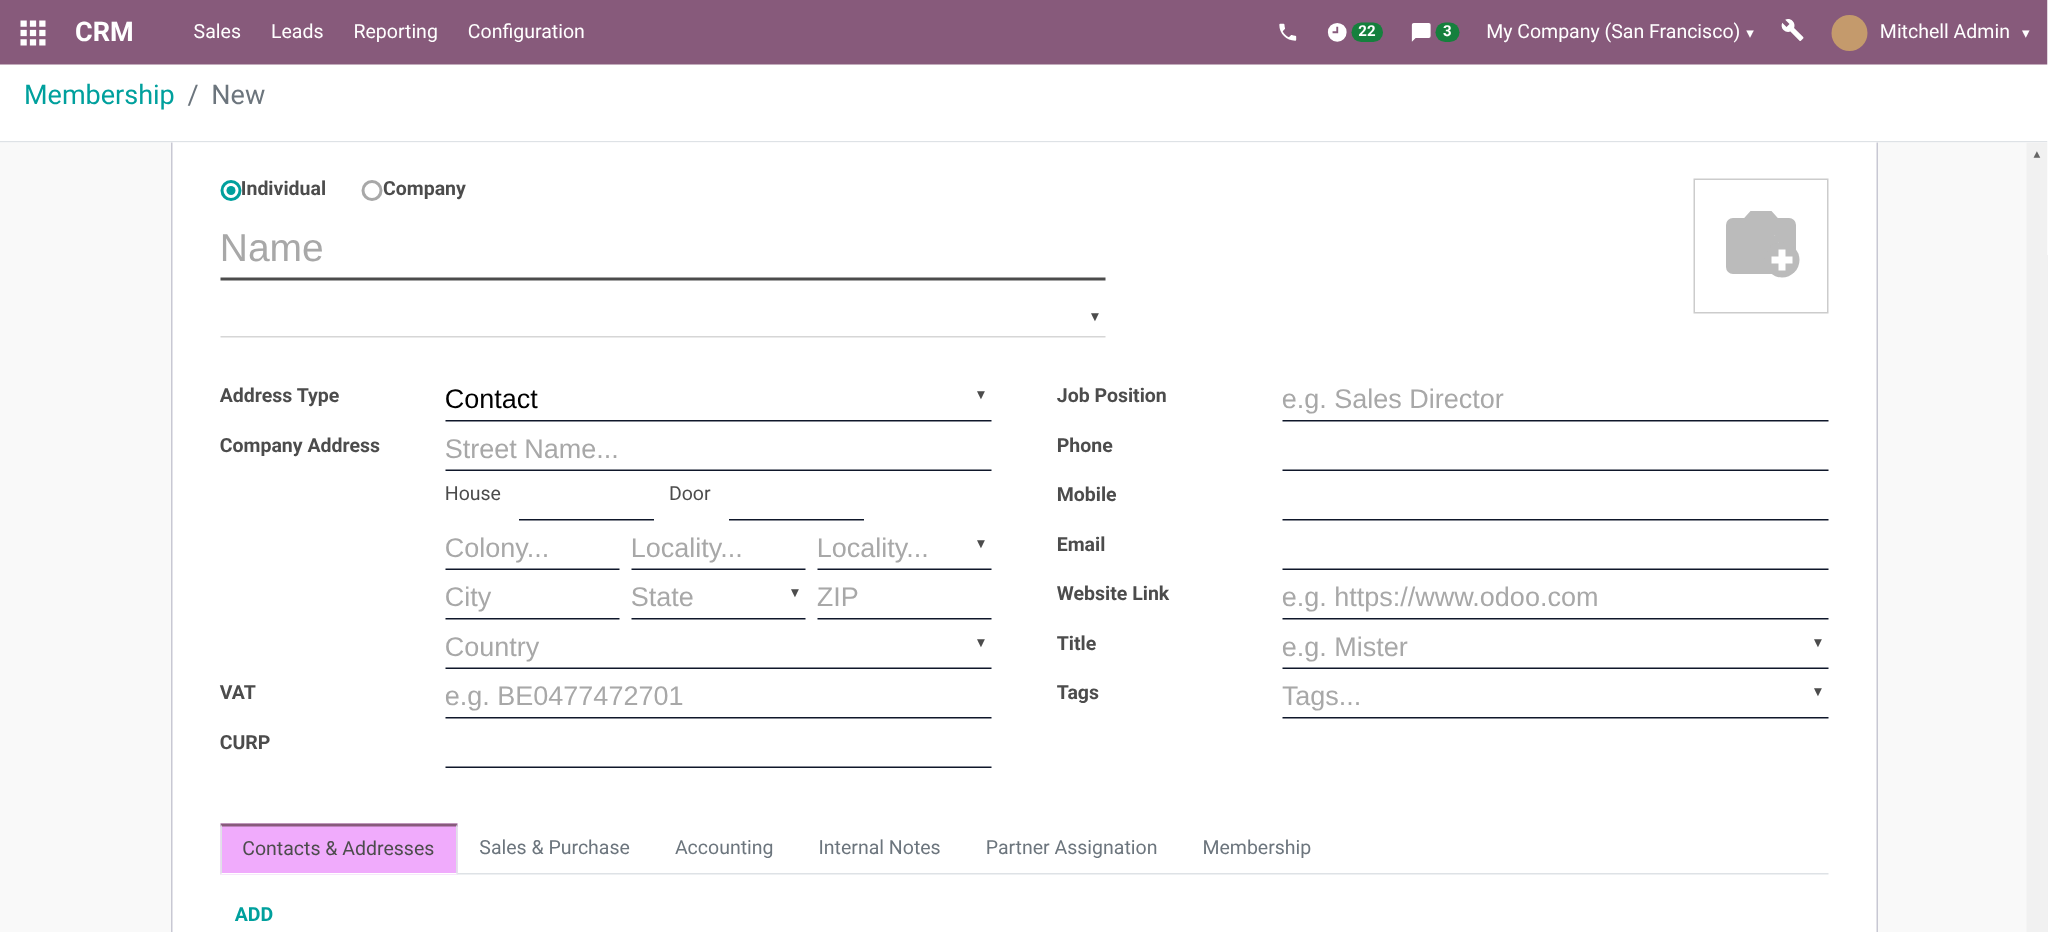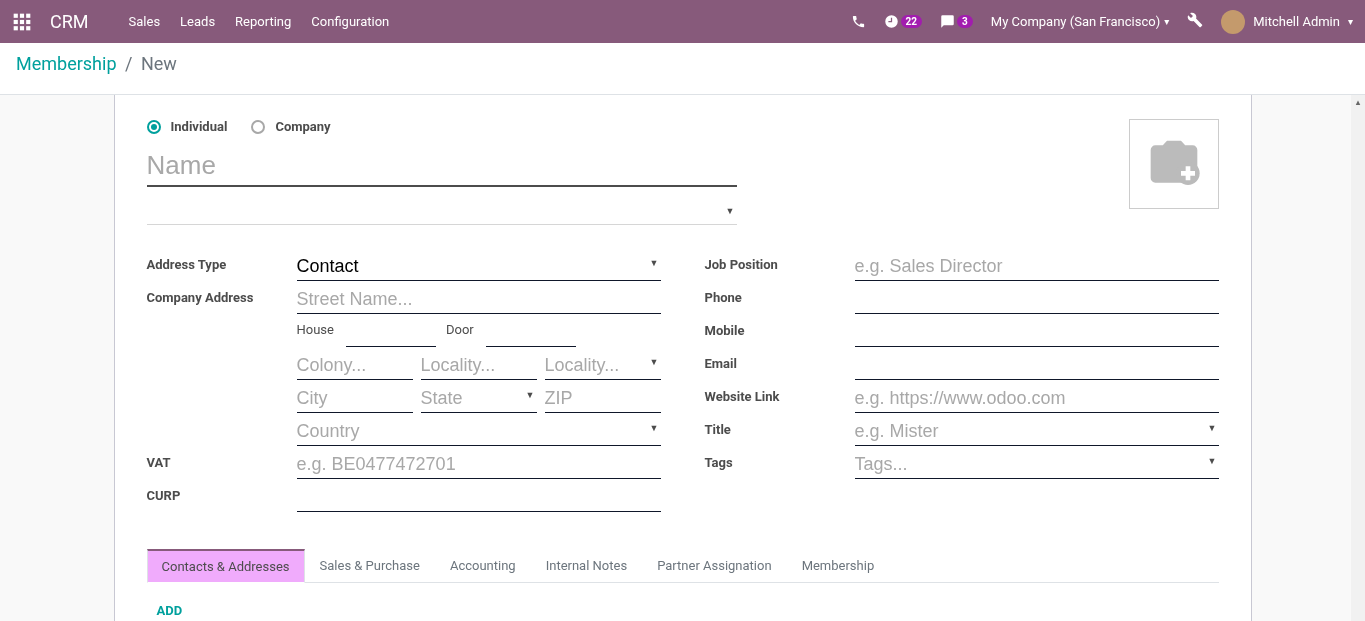--- a/index.html
+++ b/index.html
@@ -2,27 +2,27 @@
 <html><head>
 <meta charset="utf-8">
 <style>
 * { box-sizing: border-box; margin: 0; padding: 0; }
 body { font-family: -apple-system, BlinkMacSystemFont, "Segoe UI", Roboto, "Helvetica Neue", Arial, sans-serif; font-size: 13px; color: #4c4c4c; background: #fff; }
 
 
 .navbar { background: #875a7b; color: #fff; height: 43px; display: flex; align-items: center; padding: 0 12px; }
 .apps-icon { display: inline-block; width: 20px; height: 20px; margin-right: 18px; cursor: pointer; }
 .apps-icon svg { fill: #fff; }
-.brand { font-size: 18px; font-weight: 400; margin-right: 40px; }
+.brand { font-size: 18px; font-weight: 700; margin-right: 40px; }
 .nav-menu { display: flex; gap: 20px; }
 .nav-menu a { color: #fff; text-decoration: none; font-size: 13px; cursor: pointer; }
 .nav-right { margin-left: auto; display: flex; align-items: center; gap: 18px; }
 .nav-icon { position: relative; display: flex; align-items: center; cursor: pointer; }
 .nav-icon svg { fill: #fff; width: 15px; height: 15px; }
-.badge { background: #a21caf; color: #fff; font-size: 10px; font-weight: 700; padding: 1px 5px; border-radius: 8px; margin-left: 2px; }
+.badge { background: #15803d; color: #fff; font-size: 10px; font-weight: 700; padding: 1px 5px; border-radius: 8px; margin-left: 2px; }
 .company-switch { color: #fff; font-size: 13px; display: flex; align-items: center; gap: 4px; cursor: pointer; }
 .tool-icon { cursor: pointer; }
 .tool-icon svg { fill: #fff; width: 16px; height: 16px; }
 .user-menu { display: flex; align-items: center; gap: 8px; cursor: pointer; color: #fff; }
 .avatar { width: 24px; height: 24px; border-radius: 50%; background: #c49a6c; display: inline-block; }
 .caret { font-size: 10px; }
 
 
 .control-panel { padding: 10px 16px 12px 16px; border-bottom: 1px solid #dee2e6; }
 .breadcrumb { font-size: 18px; color: #7c7bad; margin-bottom: 8px; }
@@ -34,21 +34,21 @@
 .btn-primary { background: #00a09d; color: #fff; }
 .btn-link { background: transparent; color: #00a09d; }
 
 
 .form-wrap { background: #f9f9f9; position: relative; }
 .sheet { background: #fff; max-width: 1138px; margin: 0 auto; border: 1px solid #c8c8d3; border-top: none; padding: 24px 32px 40px 32px; position: relative; min-height: 490px; }
 .scroll-right { position: absolute; right: 0; top: 0; bottom: 0; width: 14px; background: #f1f1f1; }
 .scroll-right .thumb-top { position: absolute; top: 0; left: 2px; right: 2px; height: 14px; display:flex; align-items:center; justify-content:center; font-size:9px; color:#666; }
 
 .radio-row { display: flex; gap: 24px; align-items: center; margin-bottom: 12px; }
-.radio-item { display: flex; align-items: center; gap: 10px; cursor: pointer; }
+.radio-item { display: flex; align-items: center; gap: 0; cursor: pointer; }
 .radio-dot { width: 14px; height: 14px; border: 2px solid #a8a8a8; border-radius: 50%; display: inline-flex; align-items: center; justify-content: center; }
 .radio-dot.checked { border-color: #00a09d; }
 .radio-dot.checked::after { content: ""; width: 6px; height: 6px; background: #00a09d; border-radius: 50%; }
 .radio-label { font-weight: 700; font-size: 13px; color: #4c4c4c; }
 
 .name-input { width: 590px; font-size: 26px; border: none; border-bottom: 2px solid #4c4c4c; padding: 4px 0; outline: none; color: #0f172a; }
 .name-input::placeholder { color: #a8a8a8; }
 
 .sub-select { width: 590px; margin-top: 14px; border: none; border-bottom: 1px solid #d6d6d6; height: 24px; position: relative; }
 .sub-select .dd { position: absolute; right: 0; top: 4px; font-size: 10px; color: #4c4c4c; }

